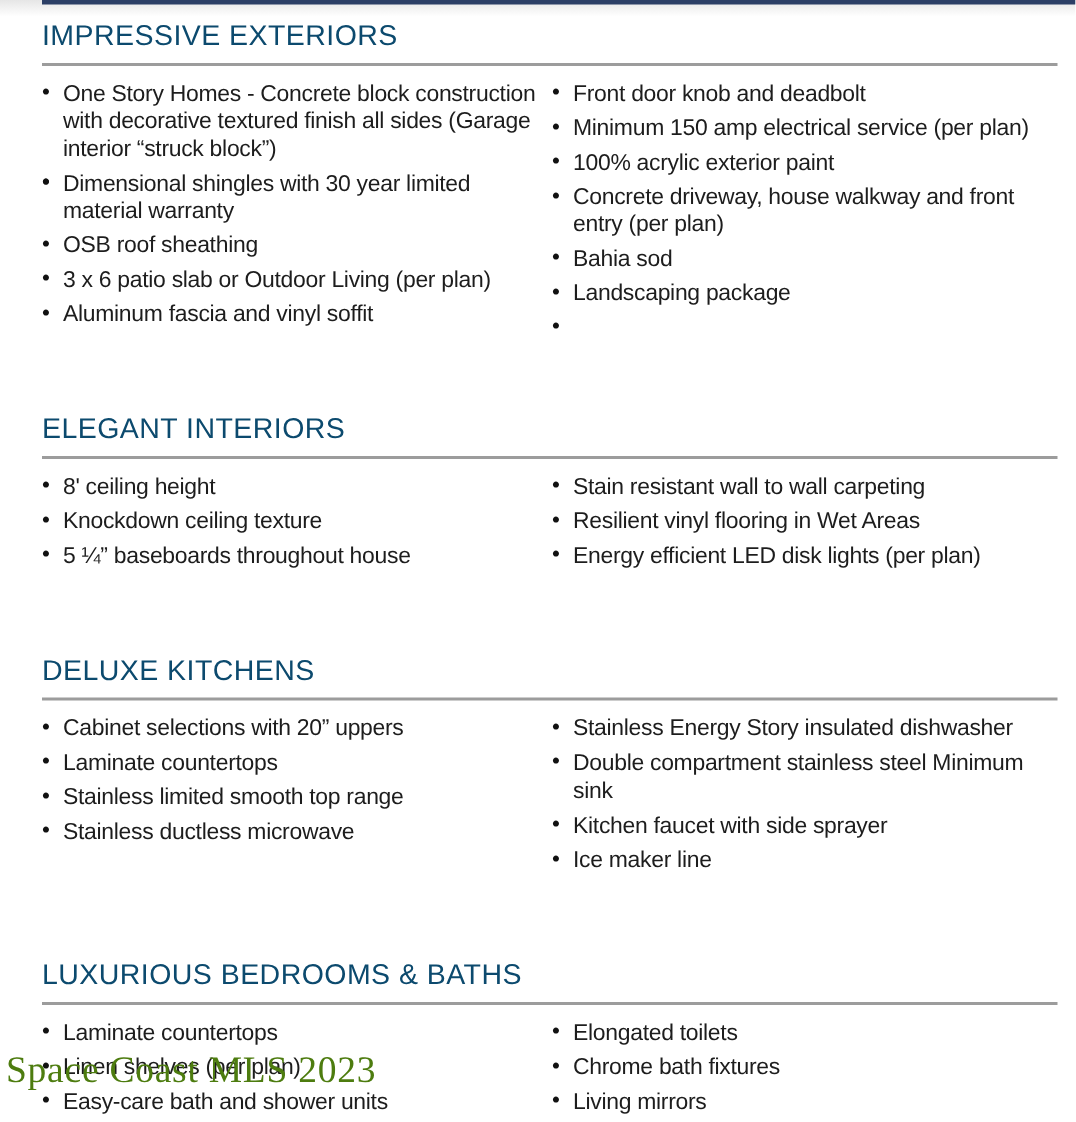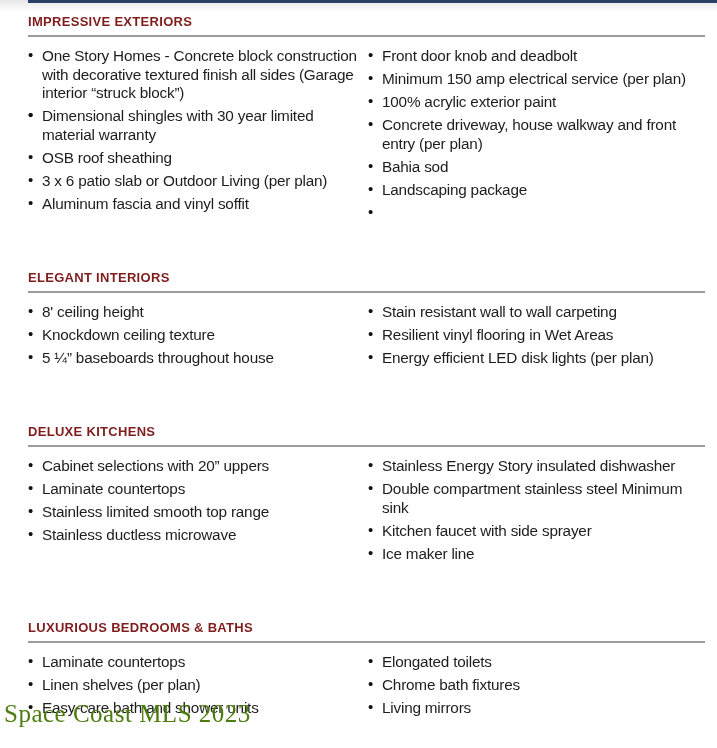--- a/index.html
+++ b/index.html
@@ -31,24 +31,24 @@
     background: #2c3f66;
   }
   .sheet {
     position: relative;
     padding: 15px 12px 0 28px;
   }
   .feature-section {
     margin-bottom: 53px;
   }
   .section-title {
-    font-size: 13px;
-    font-weight: bold;
+    font-size: 19px;
+    font-weight: normal;
     letter-spacing: 0.3px;
-    color: #7f1d1d;
+    color: #0c4a6e;
     margin: 0 0 6px 0;
     line-height: 1.1;
   }
   .section-rule {
     border: none;
     border-top: 2.5px solid #9c9c9c;
     margin: 0 0 10px 0;
     width: 677px;
   }
   .columns {

